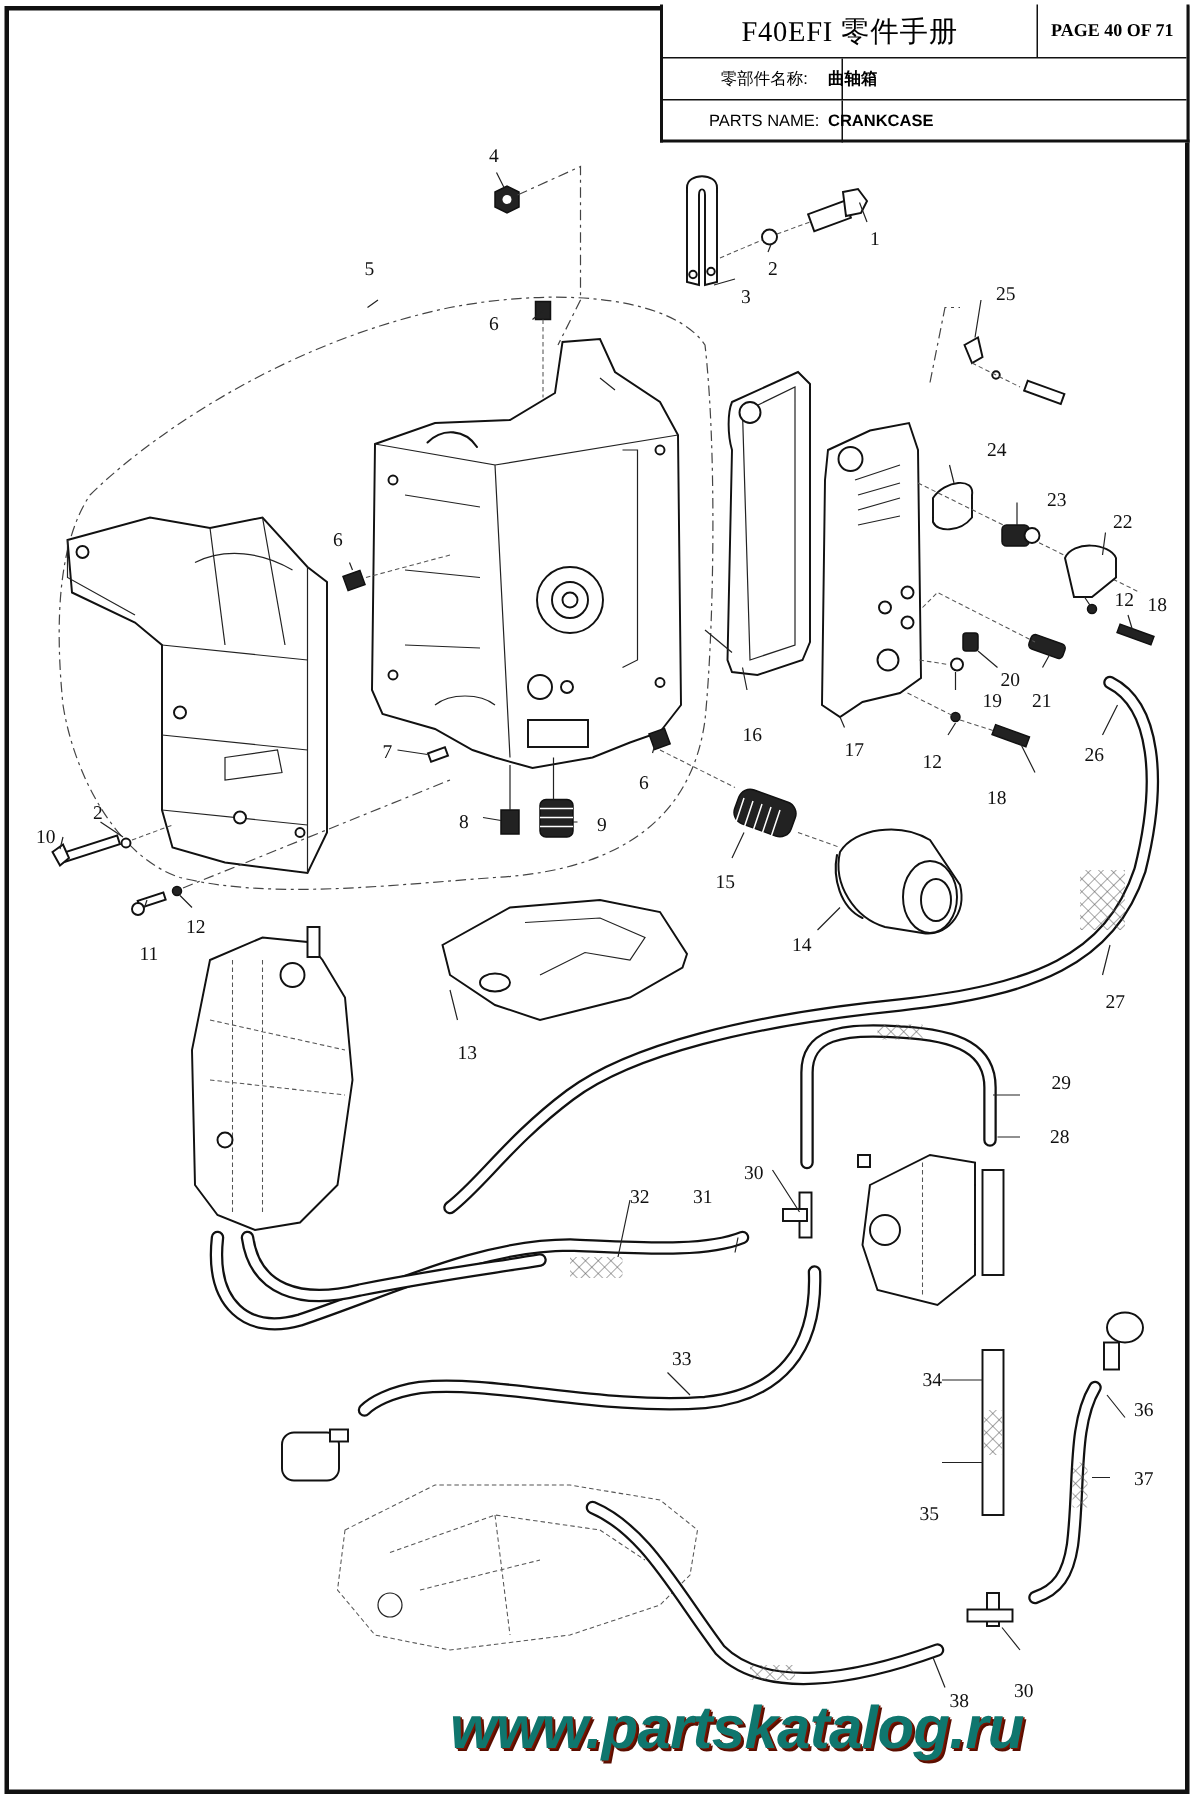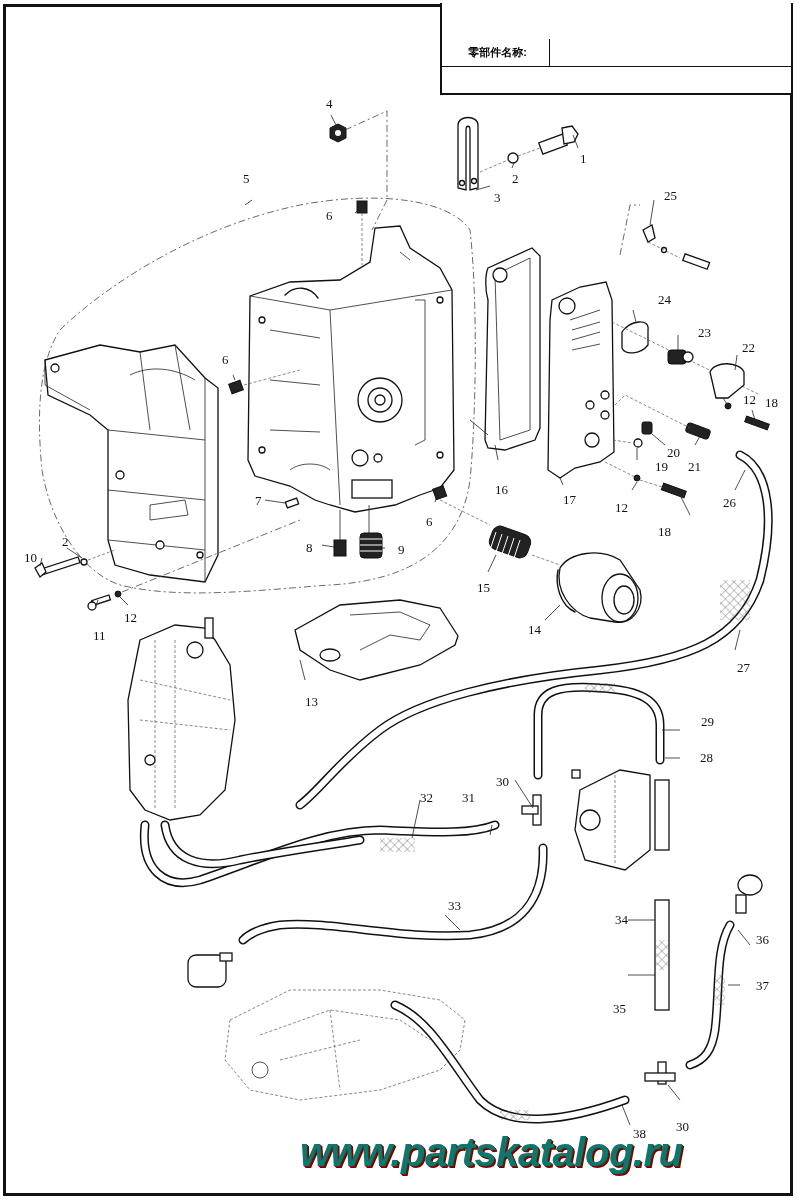--- a/index.html
+++ b/index.html
@@ -12,21 +12,21 @@
   .tb-row { position: absolute; left: 0; right: 0; border-bottom: 1.5px solid #111; box-sizing: border-box; }
   .tb-row.r1 { top: 0; height: 36px; }
   .tb-row.r2 { top: 36px; height: 28px; }
   .tb-row.r3 { top: 64px; height: 28px; border-bottom: none; }
   .tb-cell { position: absolute; top: 0; bottom: 0; display: flex; align-items: center;
              box-sizing: border-box; white-space: nowrap; }
   .tb-title { left: 0; width: 250px; justify-content: center; font-size: 19px; border-right: 1.5px solid #111;
               font-family: "Liberation Serif", serif; letter-spacing: 0.5px; }
   .tb-page { left: 250px; right: 0; justify-content: center; font-size: 12px; font-weight: bold;
              font-family: "Liberation Serif", serif; }
-  .tb-label { left: 4px; width: 104px; justify-content: center; font-size: 11px; font-weight: bold;
+  .tb-label { left: 16px; width: 104px; justify-content: center; font-size: 11px; font-weight: normal;
               border-right: 1.5px solid #111; font-family: "Liberation Sans", sans-serif; }
   .tb-value { left: 104px; right: 0; padding-left: 6px; font-size: 11px; font-weight: bold;
               font-family: "Liberation Sans", sans-serif; }
   svg#drawing { position: absolute; left: 0; top: 0; width: 800px; height: 1202px; }
   .ln { fill: none; stroke: #111; stroke-width: 1.4; stroke-linejoin: round; stroke-linecap: round; }
   .thin { fill: none; stroke: #222; stroke-width: 0.8; }
   .dash { fill: none; stroke: #444; stroke-width: 0.8; stroke-dasharray: 7 3 2 3; }
   .dash2 { fill: none; stroke: #555; stroke-width: 0.7; stroke-dasharray: 3 2; }
   .hose { fill: none; stroke: #111; stroke-width: 9; stroke-linecap: round; }
   .hose-in { fill: none; stroke: #fff; stroke-width: 6; stroke-linecap: round; }
@@ -335,18 +335,27 @@
     <text class="lbl" x="615" y="924">34</text>
     <text class="lbl" x="613" y="1013">35</text>
     <text class="lbl" x="756" y="944">36</text>
     <text class="lbl" x="756" y="990">37</text>
     <text class="lbl" x="633" y="1138">38</text>
     <text class="lbl" x="676" y="1131">30</text>
   </g>
 </svg>
 
 <div class="title-block">
+  <div class="tb-row r1">
+    <div class="tb-cell tb-title">F40EFI 零件手册</div>
+    <div class="tb-cell tb-page">PAGE 40 OF 71</div>
+  </div>
   <div class="tb-row r2">
     <div class="tb-cell tb-label">零部件名称:</div>
+    <div class="tb-cell tb-value">曲轴箱</div>
+  </div>
+  <div class="tb-row r3">
+    <div class="tb-cell tb-label">PARTS NAME:</div>
+    <div class="tb-cell tb-value">CRANKCASE</div>
   </div>
 </div>
 
 <div class="watermark">www.partskatalog.ru</div>
 
 </body></html>

